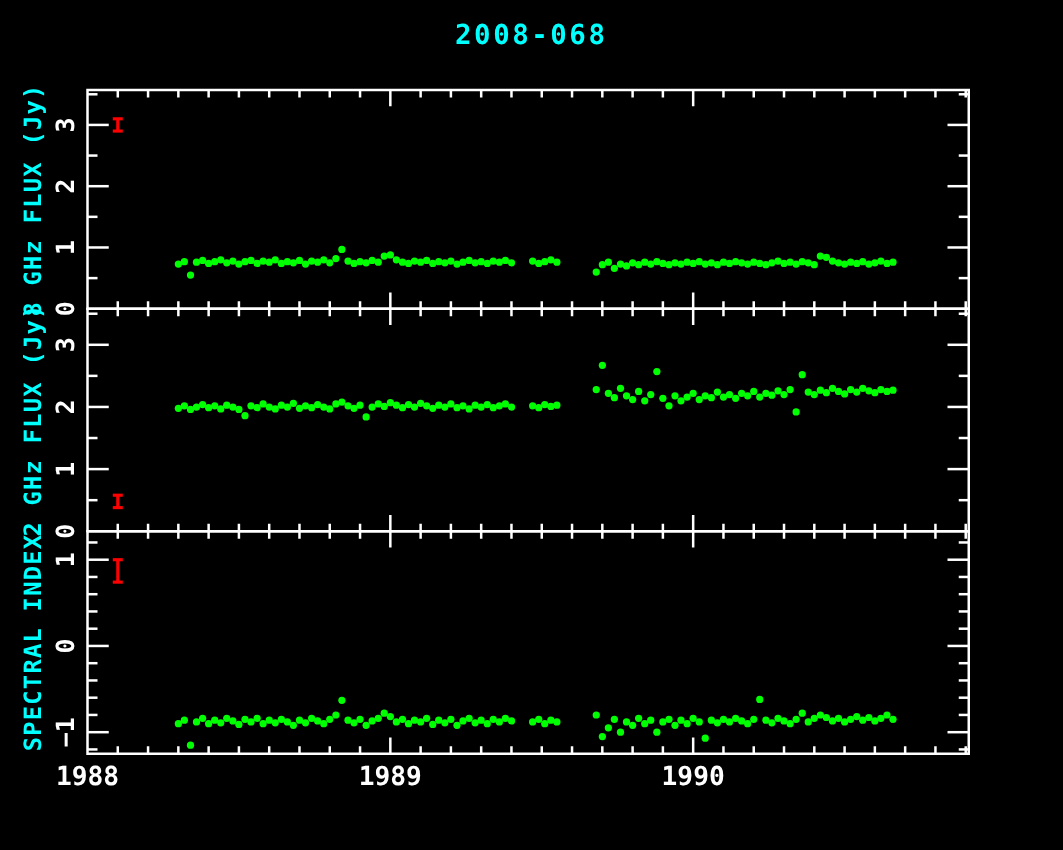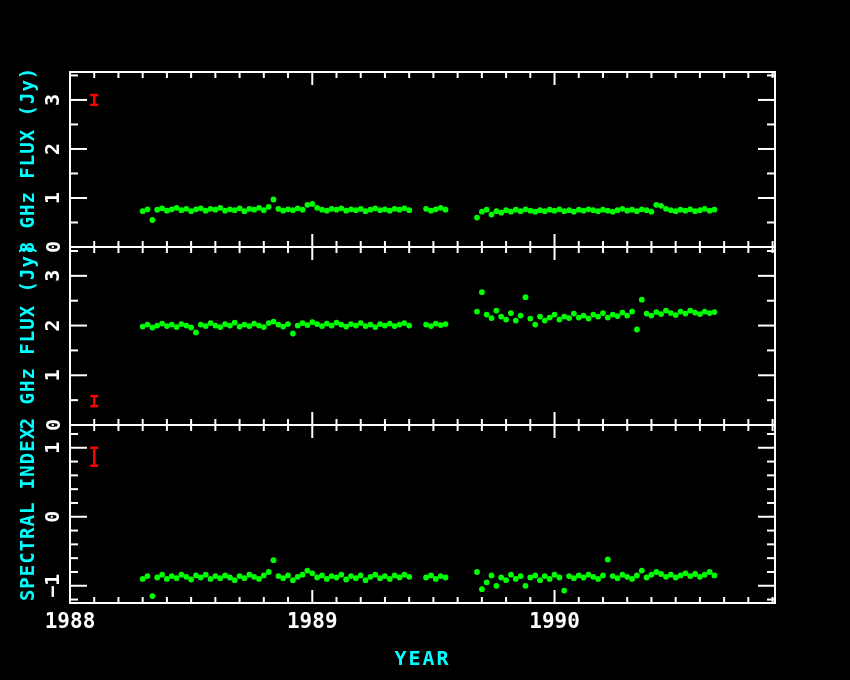--- a/index.html
+++ b/index.html
@@ -18,20 +18,21 @@
   .x-title{
     position:absolute;top:646px;left:0;width:845px;text-align:center;
     color:#00ffff;font-size:20px;font-weight:bold;letter-spacing:2px;
   }
   svg{position:absolute;top:0;left:0;}
 </style>
 </head>
 <body>
 
 <div class="stage">
+  <div class="plot-title">2008-068</div>
 
   <div class="y-label" style="left:27px;top:160px;">8 GHz FLUX (Jy)</div>
   <div class="y-label" style="left:27px;top:336px;">2 GHz FLUX (Jy)</div>
   <div class="y-label" style="left:27px;top:514px;">SPECTRAL INDEX</div>
 
   <svg id="plot" width="850" height="680">
       <rect x="70" y="72" width="705" height="175" fill="none" stroke="#ffffff" stroke-width="2"></rect>
       <line x1="94.22680412368862" y1="72" x2="94.22680412368862" y2="78" stroke="#ffffff" stroke-width="2"></line>
       <line x1="94.22680412368862" y1="247" x2="94.22680412368862" y2="241" stroke="#ffffff" stroke-width="2"></line>
       <line x1="118.45360824743233" y1="72" x2="118.45360824743233" y2="78" stroke="#ffffff" stroke-width="2"></line>
@@ -613,14 +614,13 @@
       <circle cx="709.6" cy="572.0" r="2.9" fill="#00ff00"></circle>
       <circle cx="714.4" cy="575.4" r="2.9" fill="#00ff00"></circle>
       <line x1="94.22680412368862" y1="447.7674418604651" x2="94.22680412368862" y2="465.70542635658916" stroke="#ff0000" stroke-width="2.5"></line>
       <line x1="90.22680412368862" y1="447.7674418604651" x2="98.22680412368862" y2="447.7674418604651" stroke="#ff0000" stroke-width="2.5"></line>
       <line x1="90.22680412368862" y1="465.70542635658916" x2="98.22680412368862" y2="465.70542635658916" stroke="#ff0000" stroke-width="2.5"></line>
       <text x="70" y="628" fill="#ffffff" text-anchor="middle" font-size="21" font-weight="bold" font-family="&quot;DejaVu Sans Mono&quot;, monospace">1988</text>
       <text x="312.26804123710656" y="628" fill="#ffffff" text-anchor="middle" font-size="21" font-weight="bold" font-family="&quot;DejaVu Sans Mono&quot;, monospace">1989</text>
       <text x="554.5360824742131" y="628" fill="#ffffff" text-anchor="middle" font-size="21" font-weight="bold" font-family="&quot;DejaVu Sans Mono&quot;, monospace">1990</text>
     </svg>
 
-  <div class="x-title">YEAR</div>
 </div>
 
 </body></html>

